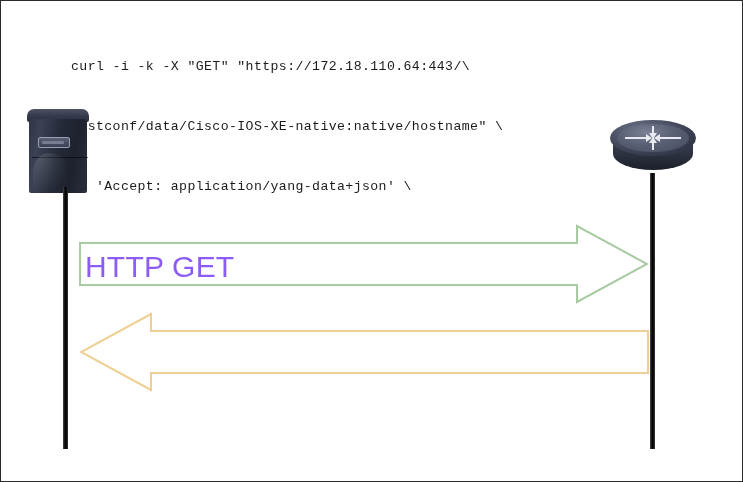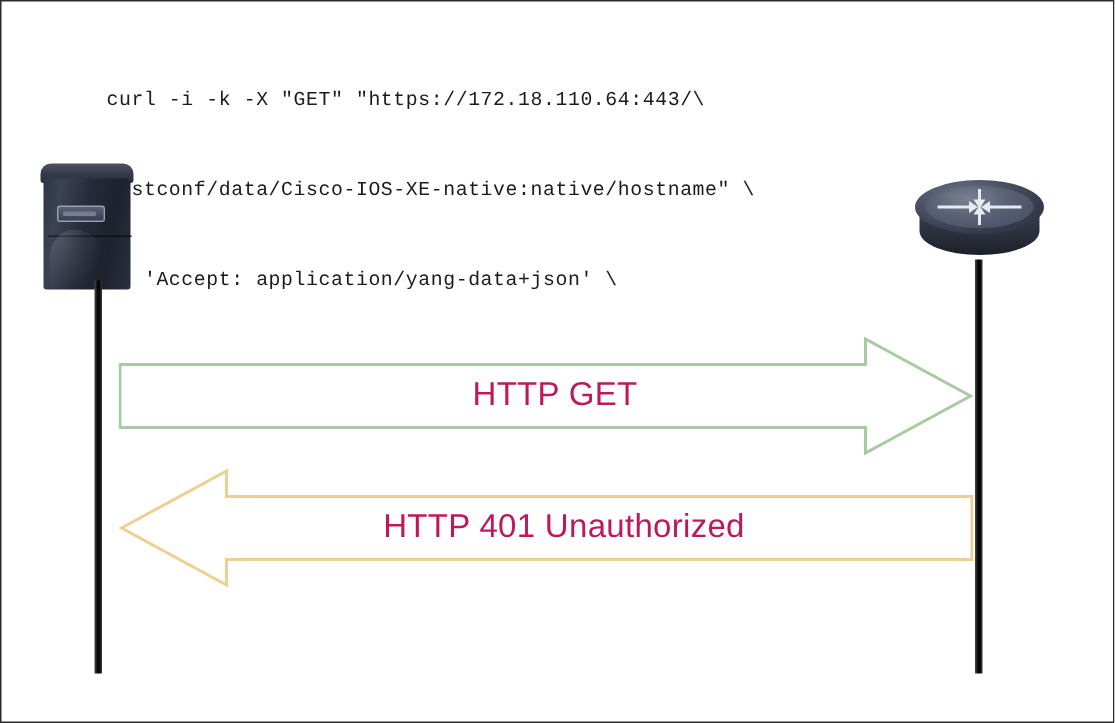--- a/index.html
+++ b/index.html
@@ -159,24 +159,24 @@
   .msg-arrow {
     position: absolute;
     display: block;
   }
   #msg-get { left: 78px; top: 222px; width: 570px; height: 82px; }
   #msg-401 { left: 78px; top: 310px; width: 570px; height: 82px; }
 
   .msg-label {
     position: absolute;
     width: 100%;
-    text-align: center;
+    text-align: left;
     font-family: "Liberation Sans", sans-serif;
-    font-size: 22px;
-    color: #be185d;
+    font-size: 30px;
+    color: #8b5cf6;
     letter-spacing: 0.2px;
   }
   #msg-get .msg-label  { top: 27px; left: 6px; }
   #msg-401 .msg-label  { top: 27px; left: 12px; }
 </style>
 </head>
 <body>
 
 <div id="page">
 
@@ -214,16 +214,15 @@
     <svg width="570" height="82" viewBox="0 0 570 82">
       <polygon points="1,20 498,20 498,3 568,41 498,79 498,62 1,62" fill="#ffffff" stroke="#a9cba3" stroke-width="2" stroke-linejoin="miter"></polygon>
     </svg>
     <div class="msg-label">HTTP GET</div>
   </div>
 
   <div class="msg-arrow" id="msg-401">
     <svg width="570" height="82" viewBox="0 0 570 82">
       <polygon points="569,20 72,20 72,3 2,41 72,79 72,62 569,62" fill="#ffffff" stroke="#eecf92" stroke-width="2" stroke-linejoin="miter"></polygon>
     </svg>
-    <div class="msg-label">HTTP 401 Unauthorized</div>
   </div>
 
 </div>
 
 </body></html>

